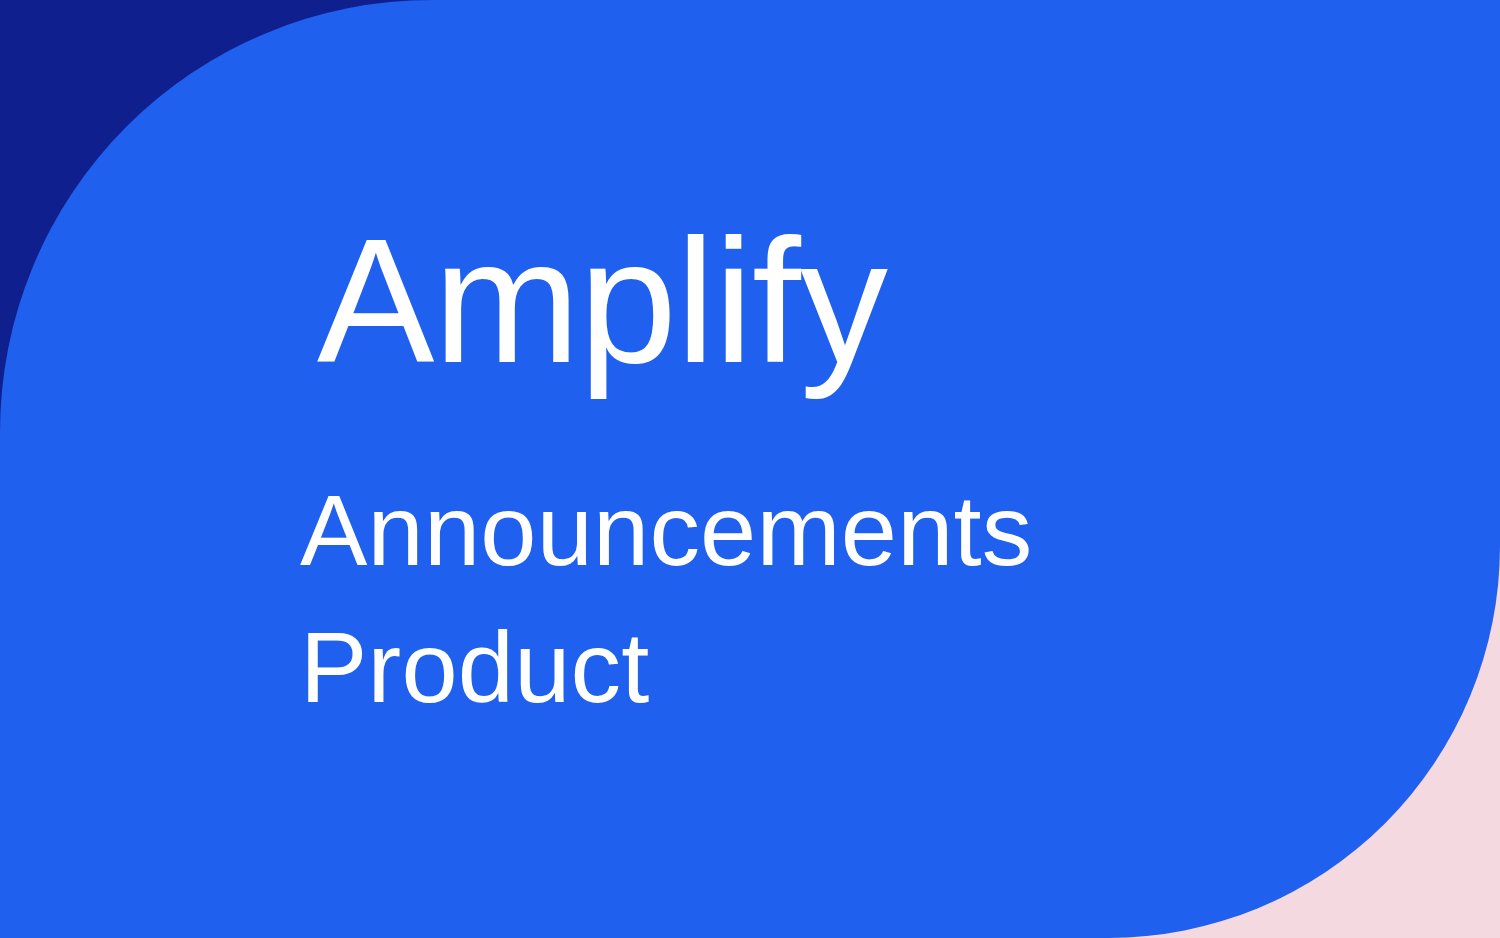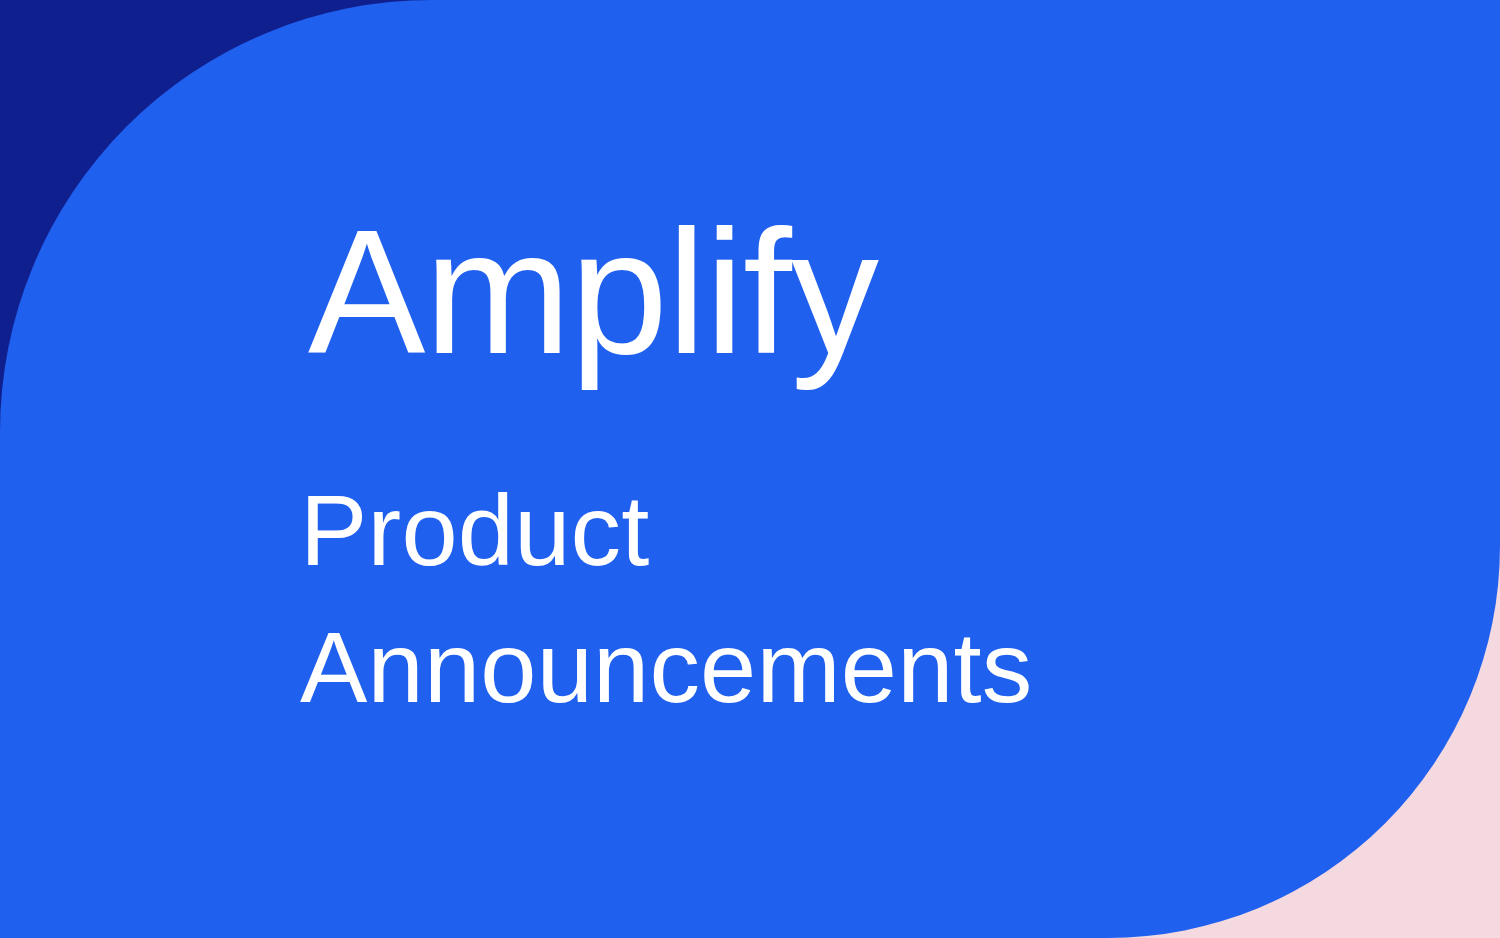--- a/index.html
+++ b/index.html
@@ -48,21 +48,21 @@
     left: 300px;
     top: 0;
     width: 1100px;
     height: 938px;
     color: #ffffff;
   }
   .title {
     position: absolute;
     top: 196px;
     left: 0;
-    margin: 8px;
+    margin: 17px;
     font-family: "Liberation Sans", sans-serif;
     font-size: 176px;
     font-weight: 300;
     line-height: 1;
     letter-spacing: -1px;
     color: #ffffff;
     white-space: nowrap;
     -webkit-font-smoothing: antialiased;
   }
   .subtitle {
@@ -91,19 +91,19 @@
 
   <div class="bg-pink"></div>
 
   <div class="blue-shape"></div>
 
   <div class="content">
 
     <h1 class="title">Amplify</h1>
 
     <h2 class="subtitle">
+      <span class="line">Announcements</span>
       <span class="line">Product</span>
-      <span class="line">Announcements</span>
     </h2>
 
   </div>
 
 </div>
 
 </body></html>

